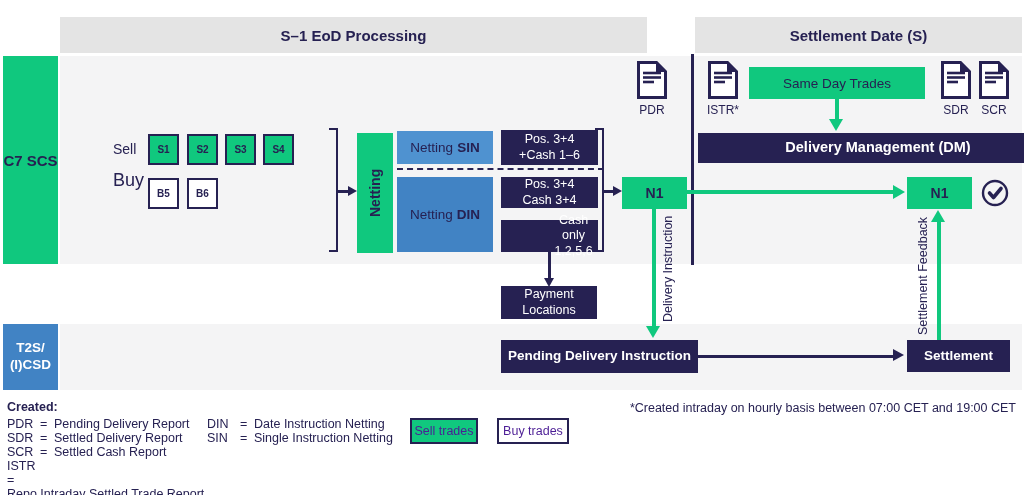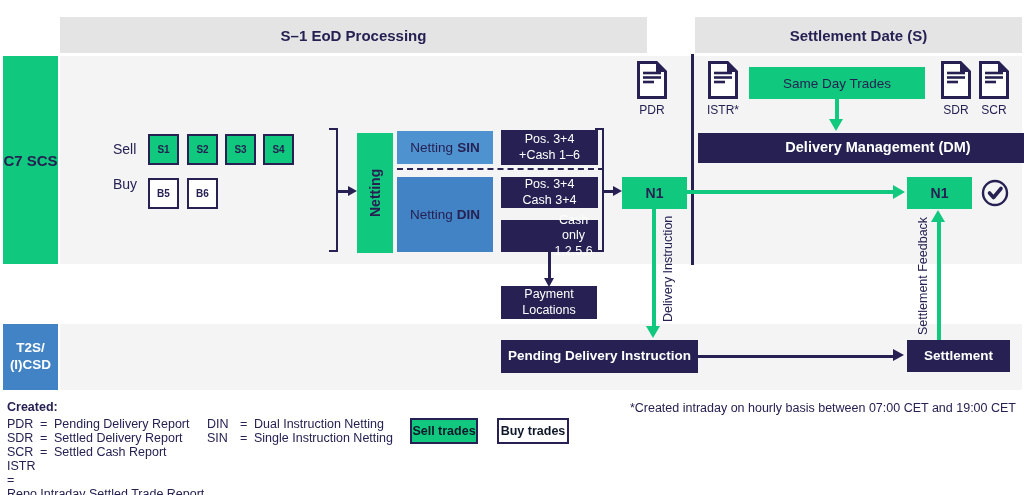--- a/index.html
+++ b/index.html
@@ -38,21 +38,21 @@
   .tri-down-g{border-left:7.5px solid transparent;border-right:7.5px solid transparent;border-top:12px solid #10c87e;}
   .tri-up-g{border-left:7.5px solid transparent;border-right:7.5px solid transparent;border-bottom:12px solid #10c87e;}
   
   .vtext{writing-mode:vertical-rl;transform:rotate(180deg);font-size:12.5px;color:#262152;
          display:flex;align-items:center;justify-content:center;white-space:nowrap;}
   
   .lg-row{display:flex;font-size:12.5px;color:#262152;white-space:nowrap;}
   .lg-abbr{width:33px;}
   .lg-eq{width:14px;}
   .keybox{border:2.5px solid #262152;display:flex;align-items:center;justify-content:center;
-          font-weight:bold;font-size:12.5px;color:#0f172a;}
+          font-weight:normal;font-size:12.5px;color:#4c1d95;}
   .doclabel{font-size:12px;text-align:center;color:#262152;}
 </style>
 </head>
 <body>
 
 <div class="canvas">
 
   <div class="abs hdr" style="left:60px;top:17px;width:587px;height:36px;">
     <span>S–1 EoD Processing</span>
   </div>
@@ -78,21 +78,21 @@
   <div class="abs tradebox gbox" style="left:187px;top:134px;width:31px;height:31px;">
       <span>S2</span>
     </div>
   <div class="abs tradebox gbox" style="left:225px;top:134px;width:31px;height:31px;">
       <span>S3</span>
     </div>
   <div class="abs tradebox gbox" style="left:263px;top:134px;width:31px;height:31px;">
       <span>S4</span>
     </div>
 
-  <div class="abs" style="left:113px;top:176px;font-size:14px;">Buy</div>
+  <div class="abs" style="left:113px;top:170px;font-size:18px;">Buy</div>
   <div class="abs tradebox" style="left:148px;top:178px;width:31px;height:31px;background:#fff;">
       <span>B5</span>
     </div>
   <div class="abs tradebox" style="left:187px;top:178px;width:31px;height:31px;background:#fff;">
       <span>B6</span>
     </div>
 
   <div class="abs bracket" style="left:329px;top:128px;height:124px;"></div>
   <div class="abs shaft-n-h" style="left:338px;top:190px;width:12px;"></div>
   <div class="abs tri tri-right-n" style="left:348px;top:186px;"></div>
@@ -234,21 +234,21 @@
   </div>
   <div class="abs lg-row" style="left:7px;top:459px;flex-direction:column;">
     <span class="lg-abbr">ISTR</span>
     <span class="lg-eq">=</span>
     <span>Repo Intraday Settled Trade Report</span>
   </div>
 
   <div class="abs lg-row" style="left:207px;top:417px;">
     <span class="lg-abbr">DIN</span>
     <span class="lg-eq">=</span>
-    <span>Dual Instruction Netting</span>
+    <span>Date Instruction Netting</span>
   </div>
   <div class="abs lg-row" style="left:207px;top:431px;">
     <span class="lg-abbr">SIN</span>
     <span class="lg-eq">=</span>
     <span>Single Instruction Netting</span>
   </div>
 
   <div class="abs keybox gbox" style="left:410px;top:418px;width:68px;height:26px;">
     <span>Sell trades</span>
   </div>

